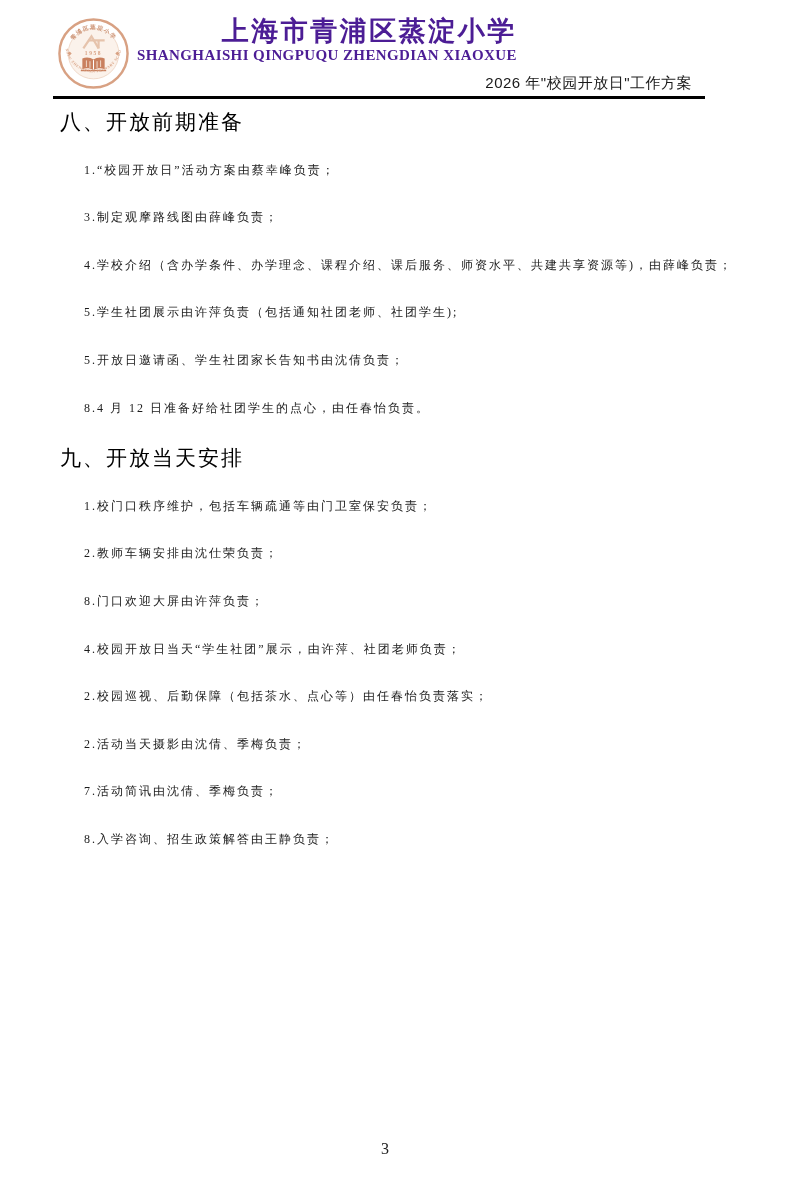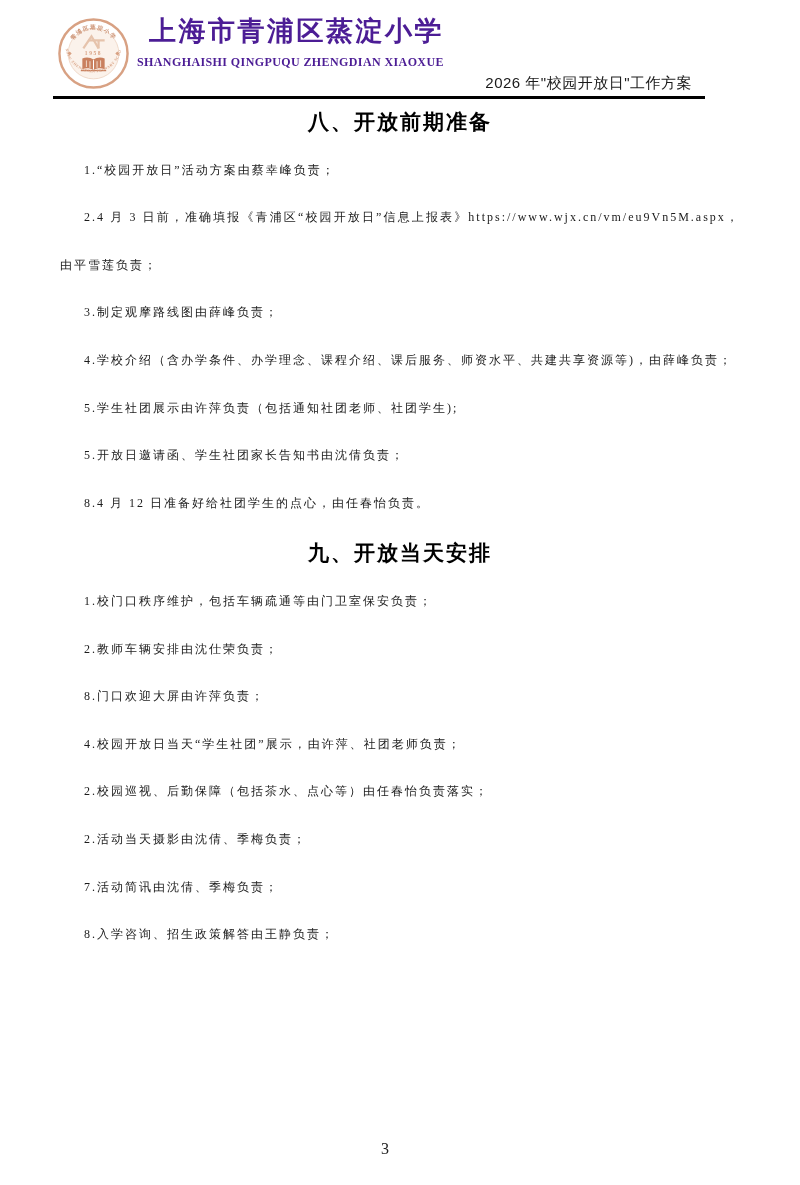--- a/index.html
+++ b/index.html
@@ -39,25 +39,25 @@
     text-align: right;
   }
   .school-name-cn {
     font-size: 27px;
     font-weight: bold;
     letter-spacing: 2.5px;
     line-height: 30px;
     white-space: nowrap;
   }
   .school-name-en {
-    font-size: 12px;
+    font-size: 15px;
     font-weight: bold;
     letter-spacing: 0.4px;
     line-height: 15px;
-    margin-top: 9px;
+    margin-top: 2px;
     white-space: nowrap;
   }
   .doc-title {
     position: absolute;
     right: 108px;
     bottom: 6px;
     font-family: "Liberation Sans", "DejaVu Sans", sans-serif;
     font-size: 15px;
     color: #1a1a1a;
     letter-spacing: 0.5px;
@@ -75,25 +75,24 @@
   
   .doc-body {
     position: absolute;
     top: 99px;
     left: 60px;
     width: 680px;
   }
   .section-heading {
     margin: 0;
     font-size: 21px;
-    font-weight: bold;
+    font-weight: normal;
     letter-spacing: 2px;
     line-height: 47.6px;
     color: #000000;
-    text-align: center;
   }
   .section-heading.second {
     margin-top: 3px;
   }
   .doc-item {
     margin: 0;
     font-size: 12px;
     letter-spacing: 2px;
     line-height: 47.6px;
     text-indent: 2em;
@@ -161,21 +160,20 @@
     <div class="doc-title">2026 年"校园开放日"工作方案</div>
 
     <div class="header-rule"></div>
   </header>
 
   <main class="doc-body">
 
     <section>
       <h2 class="section-heading">八、开放前期准备</h2>
       <p class="doc-item">1.“校园开放日”活动方案由蔡幸峰负责；</p>
-      <p class="doc-item">2.4 月 3 日前，准确填报《青浦区“校园开放日”信息上报表》https://www.wjx.cn/vm/eu9Vn5M.aspx，由平雪莲负责；</p>
       <p class="doc-item">3.制定观摩路线图由薛峰负责；</p>
       <p class="doc-item">4.学校介绍（含办学条件、办学理念、课程介绍、课后服务、师资水平、共建共享资源等)，由薛峰负责；</p>
       <p class="doc-item">5.学生社团展示由许萍负责（包括通知社团老师、社团学生);</p>
       <p class="doc-item">5.开放日邀请函、学生社团家长告知书由沈倩负责；</p>
       <p class="doc-item">8.4 月 12 日准备好给社团学生的点心，由任春怡负责。</p>
     </section>
 
     <section>
       <h2 class="section-heading second">九、开放当天安排</h2>
       <p class="doc-item">1.校门口秩序维护，包括车辆疏通等由门卫室保安负责；</p>

